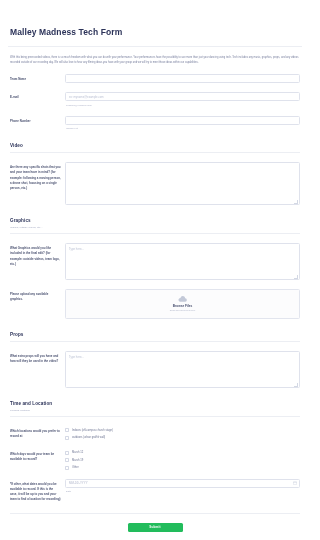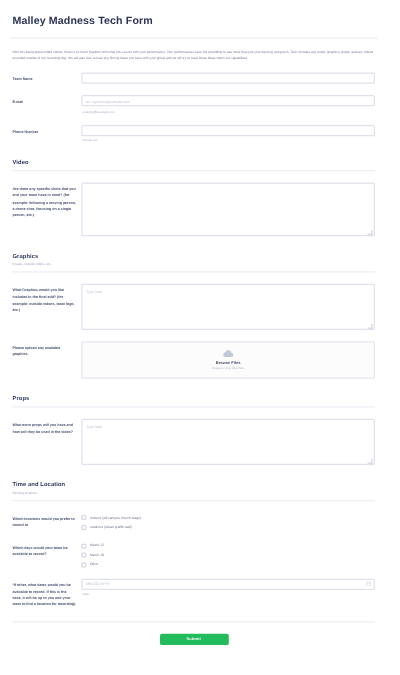--- a/index.html
+++ b/index.html
@@ -5,21 +5,21 @@
   html,body{margin:0;padding:0;}
   body{
     width:310px;height:540px;overflow:hidden;
     background:#ffffff;
     font-family:"Liberation Sans", sans-serif;
     color:#3d4468;
     -webkit-font-smoothing:antialiased;
   }
   .page{
     width:310px;height:540px;box-sizing:border-box;
-    padding:0 8px;
+    padding:16px 8px;
     background:#fff;
     position:relative;
   }
   .form-title{
     font-size:8.5px;font-weight:bold;color:#2c3359;
     letter-spacing:.1px;
     padding:11px 2px 0 2px;margin:0;
   }
   .title-rule{
     margin:9px 0 0 0;border:0;border-top:1px solid #eceef3;height:0;

